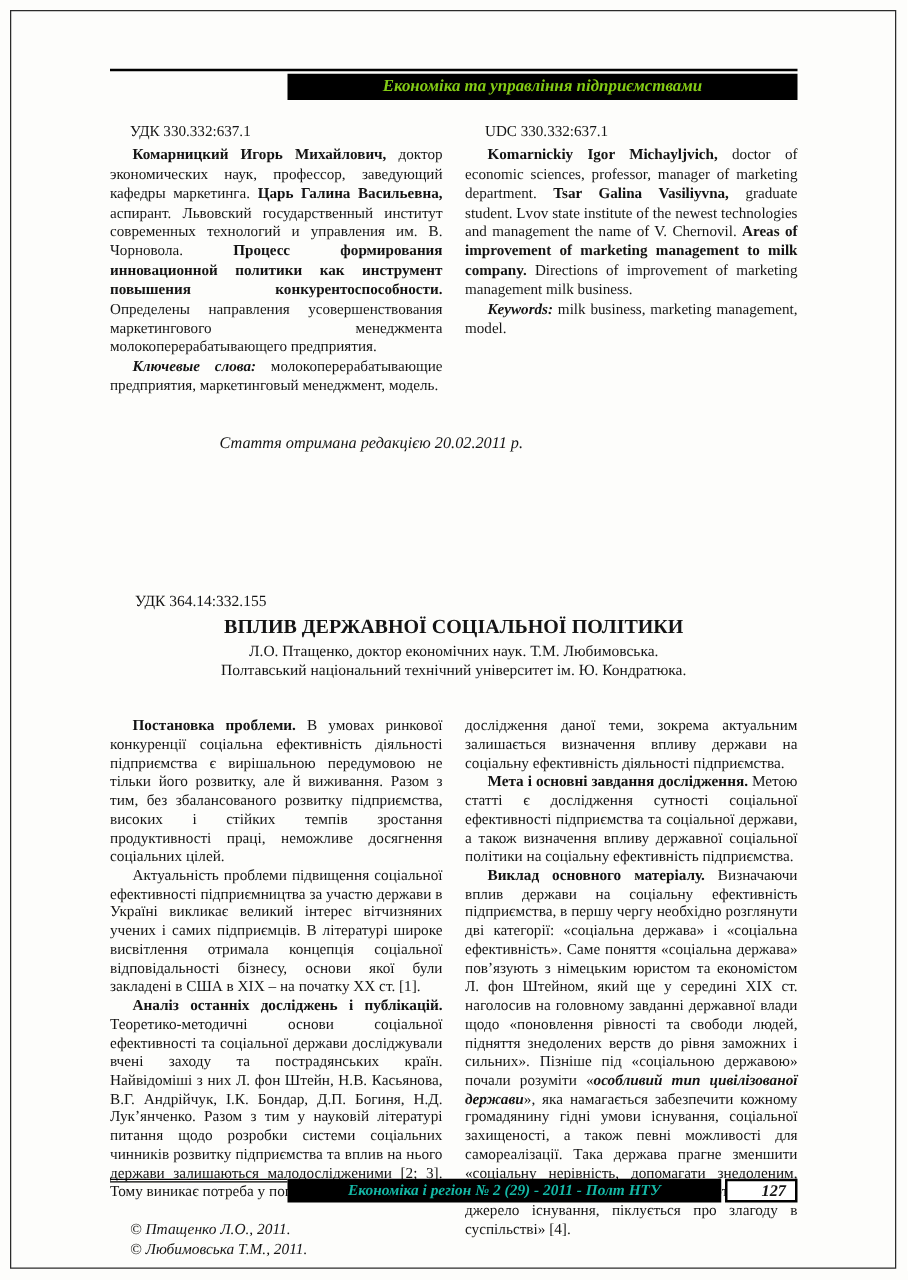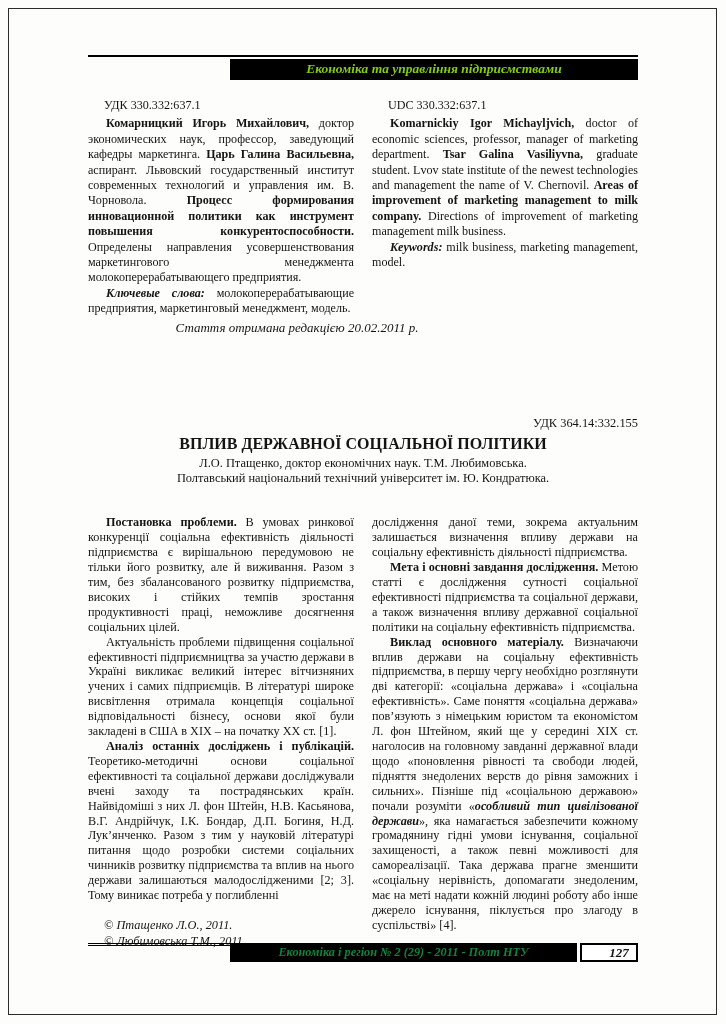--- a/index.html
+++ b/index.html
@@ -32,26 +32,26 @@
   .annot-section { display: flex; gap: 18px; margin-top: 18px; }
   .annot-col { width: 266px; font-size: 12.1px; line-height: 15.4px; text-align: justify; }
   .udk { padding-left: 16px; margin-bottom: 3px; }
   .para { margin: 0; text-indent: 18px; }
   .para.noindent { text-indent: 0; }
   .b { font-weight: bold; }
   .i { font-style: italic; }
 
   
   .received {
-    margin-top: 3px; width: 76%;
+    margin-top: 29px; width: 76%;
     text-align: center; font-style: italic; font-size: 13px;
   }
 
   
-  .article-udk { margin-top: 80px; margin-left: 20px; font-size: 12.4px; text-align: right; }
+  .article-udk { margin-top: 112px; margin-left: 20px; font-size: 12.4px; }
   .article-title {
     margin-top: 4px; text-align: center;
     font-weight: bold; font-size: 16px; line-height: 18.5px;
   }
   .article-authors, .article-affil {
     text-align: center; font-weight: normal;
     font-size: 12.4px; line-height: 14.6px;
   }
   .article-authors { margin-top: 3px; }
 
@@ -61,21 +61,21 @@
 
   .footnote {
     margin-top: 14px; padding-left: 16px;
     font-style: italic; font-size: 12.3px; line-height: 16.5px;
   }
 
   
   .footer { position: absolute; left: 88px; width: 550px; top: 943px; display: flex; height: 19px; }
   .footer-spacer { width: 142px; border-top: 3px double #000; }
   .footer-black {
-    flex: 1; background: #000; color: #15803d;
+    flex: 1; background: #000; color: #14b8a6;
     font-weight: bold; font-style: italic;
     font-size: 12.3px; line-height: 19px; text-align: center;
     white-space: nowrap; overflow: hidden;
   }
   .footer-page {
     width: 34px; margin-left: 3px; background: #fff;
     border: 2px solid #000;
     font-weight: bold; font-style: italic; font-size: 13px; line-height: 15px;
     text-align: center;
     padding-left: 20px;

